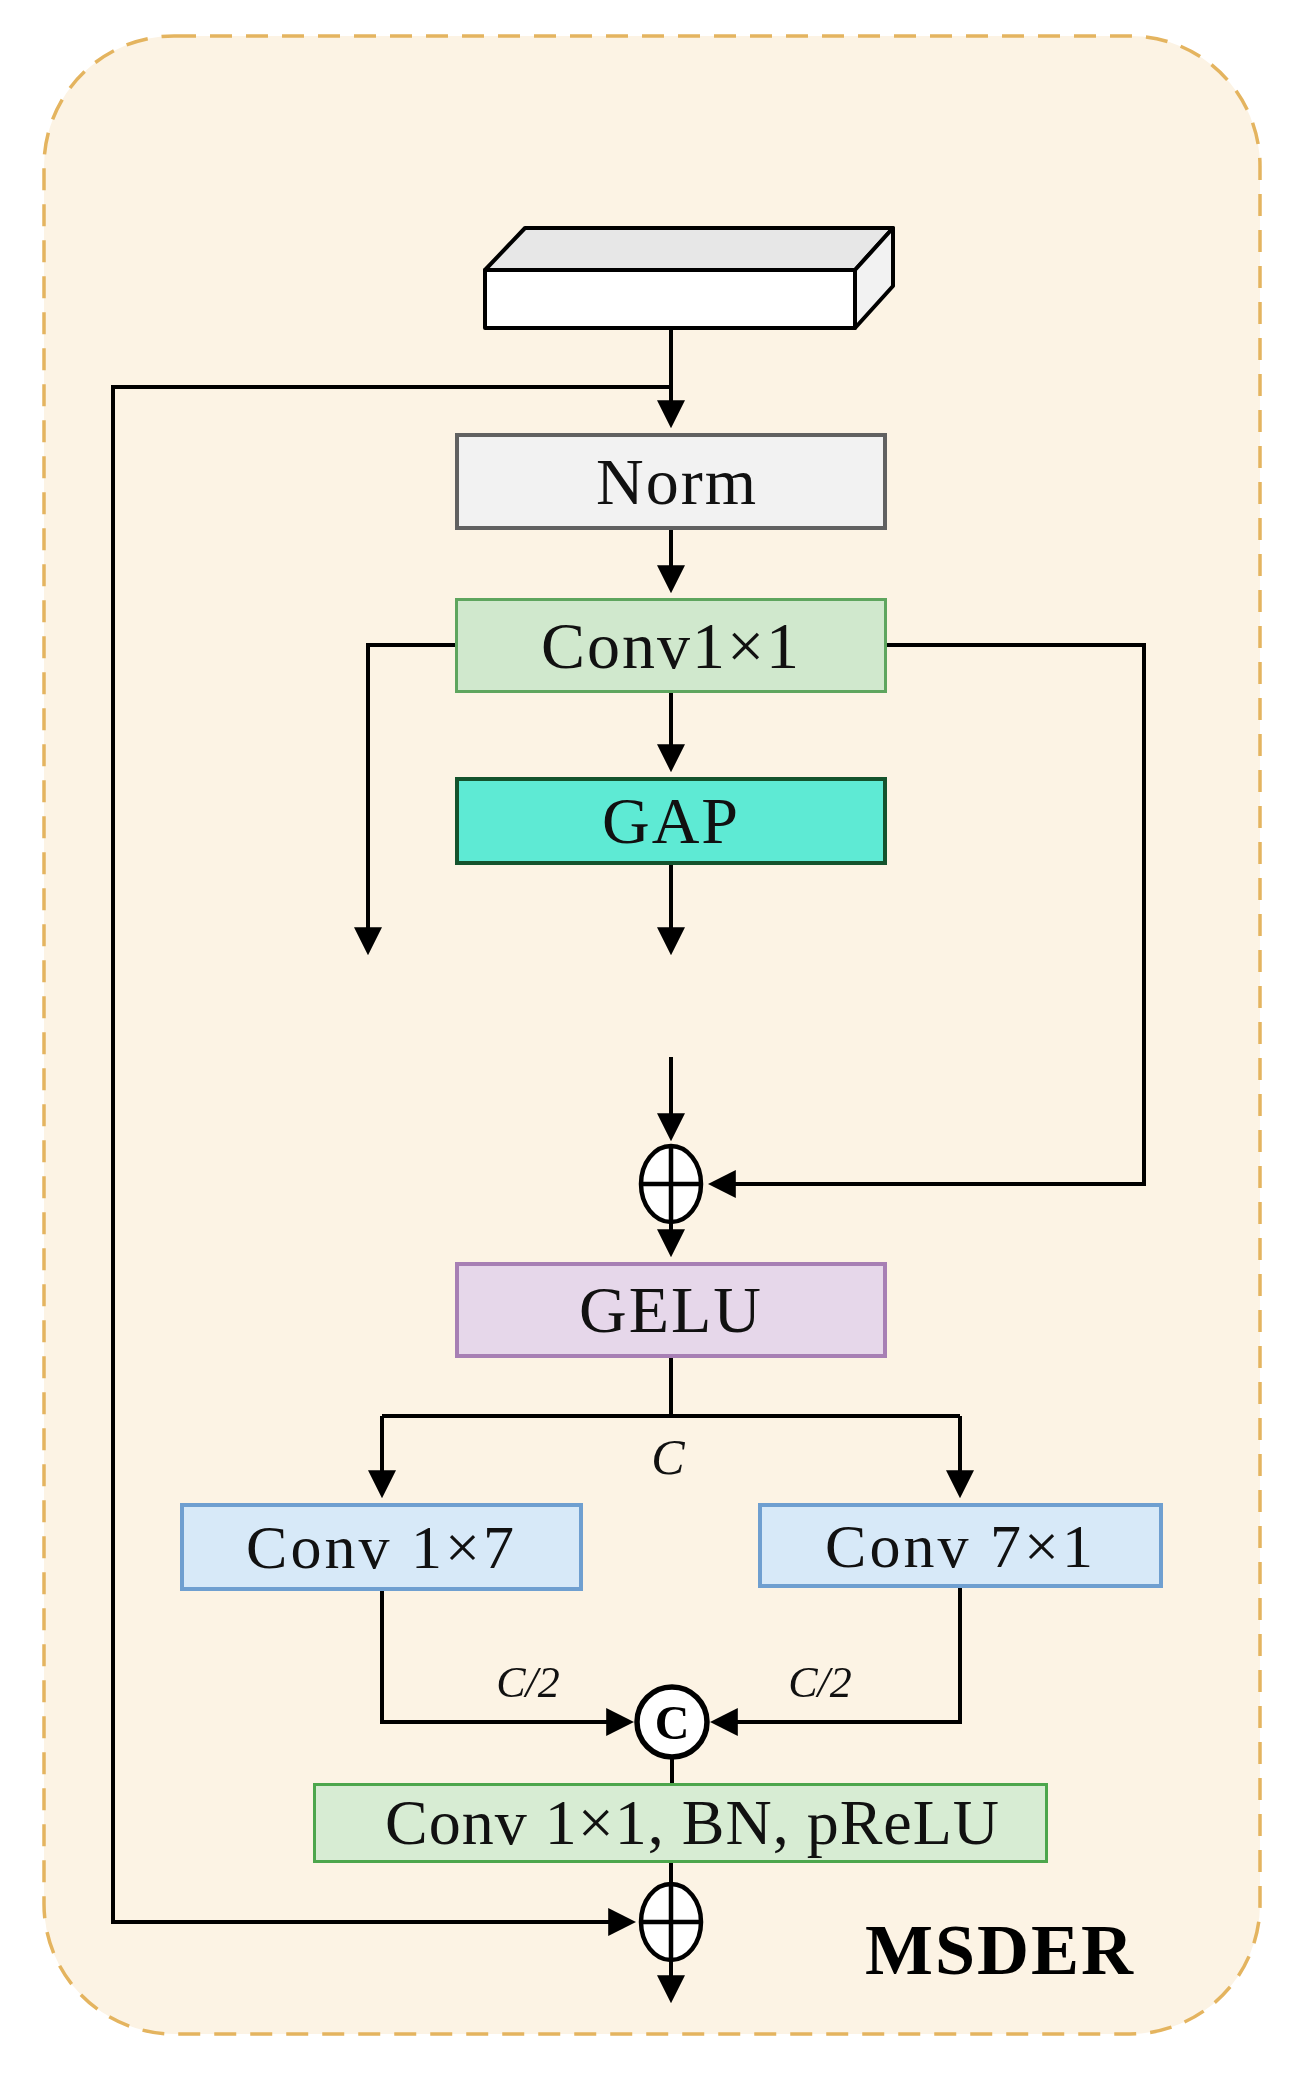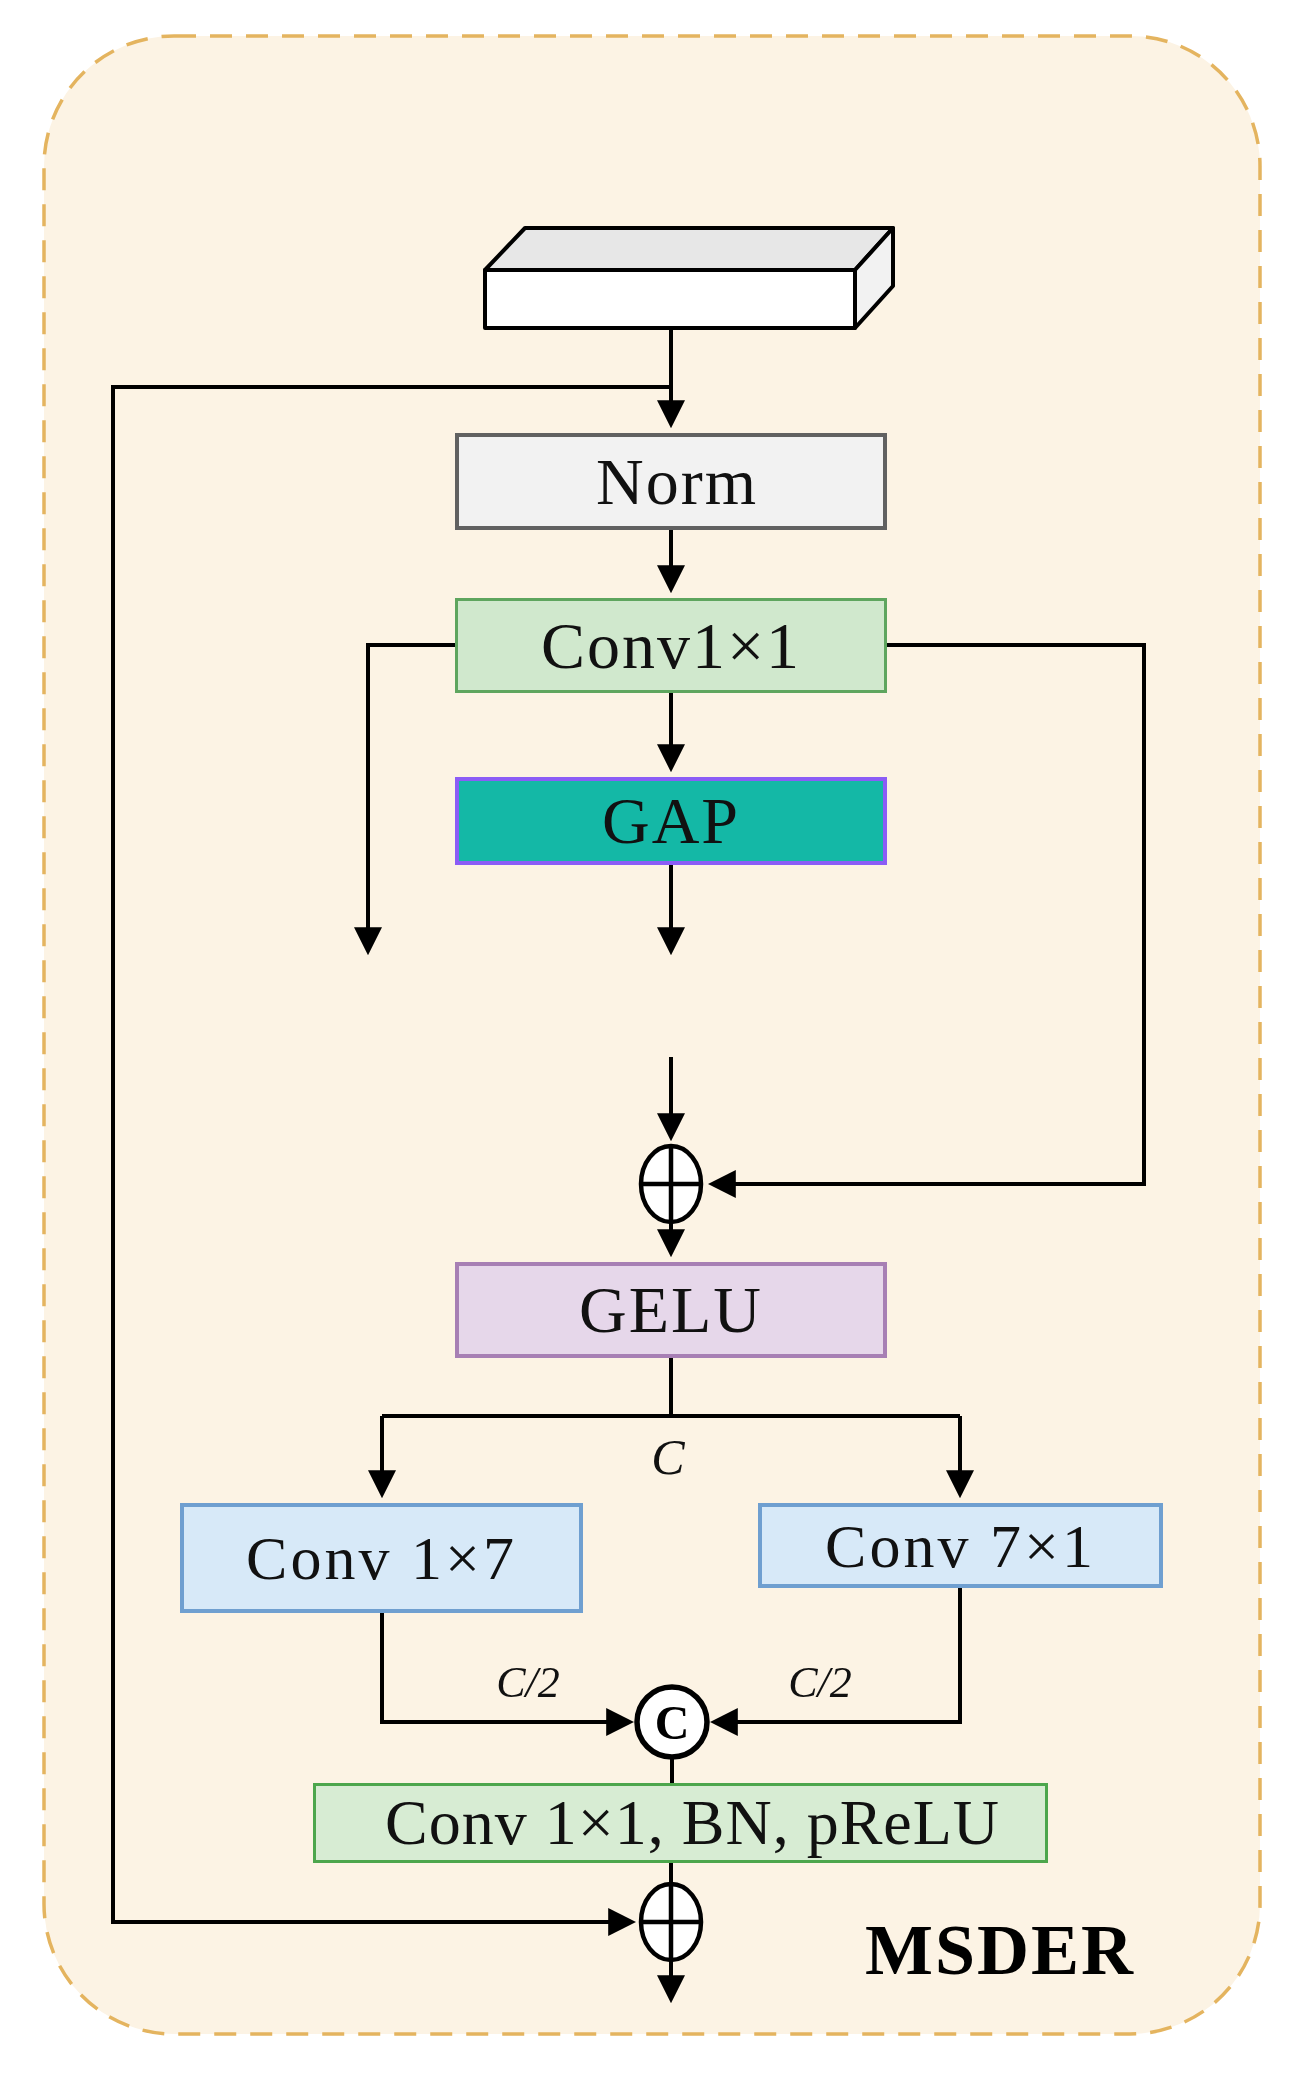--- a/index.html
+++ b/index.html
@@ -13,21 +13,21 @@
   .node{
     position:absolute;
     box-sizing:border-box;
     display:flex;align-items:center;justify-content:center;
     line-height:1;
     color:#111;
     white-space:nowrap;
   }
   .node-norm      {background:#f2f2f2;border:4px solid #616161;font-size:66px;letter-spacing:2px;padding-left:12px;}
   .node-conv1x1   {background:#d0e8cd;border:3px solid #5ea55e;font-size:66px;letter-spacing:2px;}
-  .node-gap       {background:#14b8a6;border:4px solid #8b5cf6;font-size:66px;letter-spacing:2px;}
+  .node-gap       {background:#5eead4;border:4px solid #14532d;font-size:66px;letter-spacing:2px;}
   .node-subtract  {background:#c2c2c2;border:5px solid #5d5d5d;font-size:66px;letter-spacing:2px;}
   .node-gelu      {background:#e6d7ea;border:4px solid #a77fb4;font-size:66px;letter-spacing:2px;}
   .node-blue      {background:#d7e9f8;border:4px solid #6f9fd0;font-size:62px;letter-spacing:3px;}
   .node-greenwide {background:#d7ecd3;border:3px solid #4ca64c;font-size:64px;letter-spacing:1px;}
   .edge-label{
     position:absolute;
     display:flex;align-items:center;justify-content:center;
     font-style:italic;
     color:#111;line-height:1;
   }
@@ -115,21 +115,21 @@
 
   <div class="node node-norm" style="left:455px;top:433px;width:432px;height:97px;">Norm</div>
 
   <div class="node node-conv1x1" style="left:455px;top:598px;width:432px;height:95px;">Conv1×1</div>
 
   <div class="node node-gap" style="left:455px;top:777px;width:432px;height:88px;">GAP</div>
 
 
   <div class="node node-gelu" style="left:455px;top:1262px;width:432px;height:96px;">GELU</div>
 
-  <div class="node node-blue" style="left:180px;top:1503px;width:403px;height:110px;">Conv 1×7</div>
+  <div class="node node-blue" style="left:180px;top:1503px;width:403px;height:88px;">Conv 1×7</div>
 
   <div class="node node-blue" style="left:758px;top:1503px;width:405px;height:85px;font-family:Liberation Serif, serif;">Conv 7×1</div>
 
   <div class="node node-greenwide" style="left:313px;top:1783px;width:735px;height:80px;padding-left:24px;">Conv 1×1, BN, pReLU</div>
 
   <div class="edge-label label-c" style="left:593px;top:1428px;width:150px;height:58px;">C</div>
 
   <div class="edge-label label-c2" style="left:448px;top:1654px;width:160px;height:58px;">C/2</div>
 
   <div class="edge-label label-c2" style="left:740px;top:1654px;width:160px;height:58px;">C/2</div>

